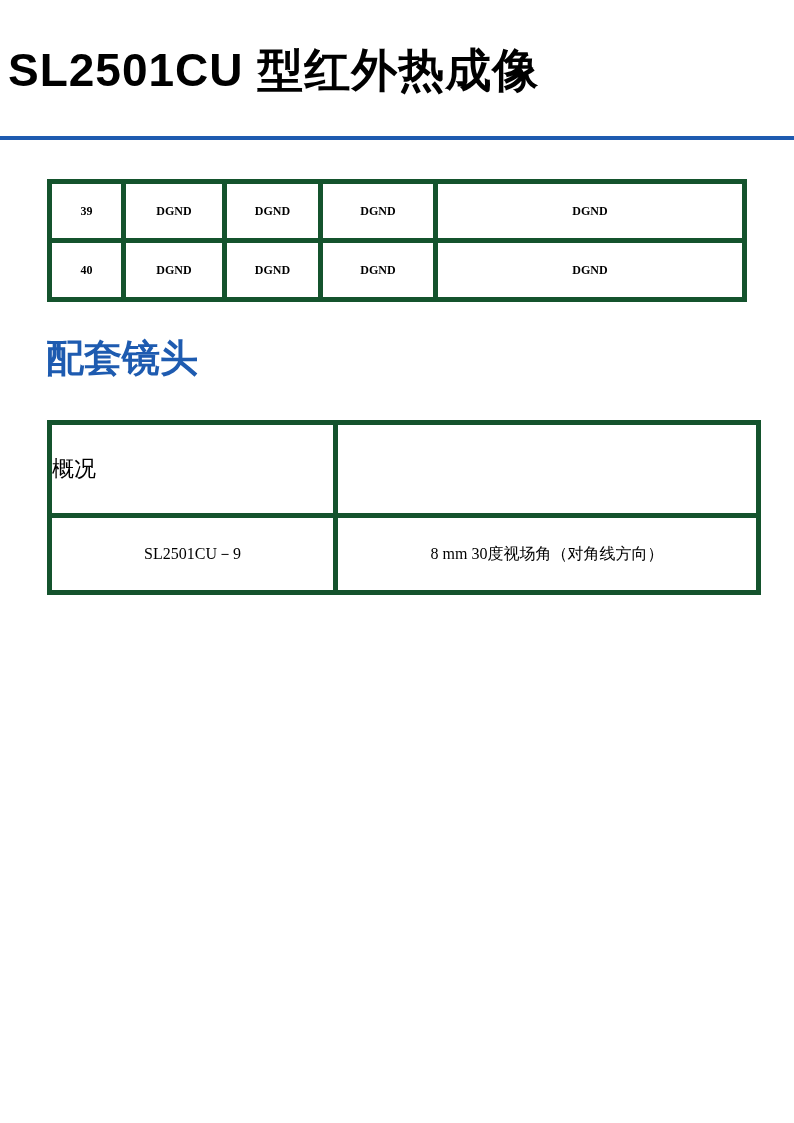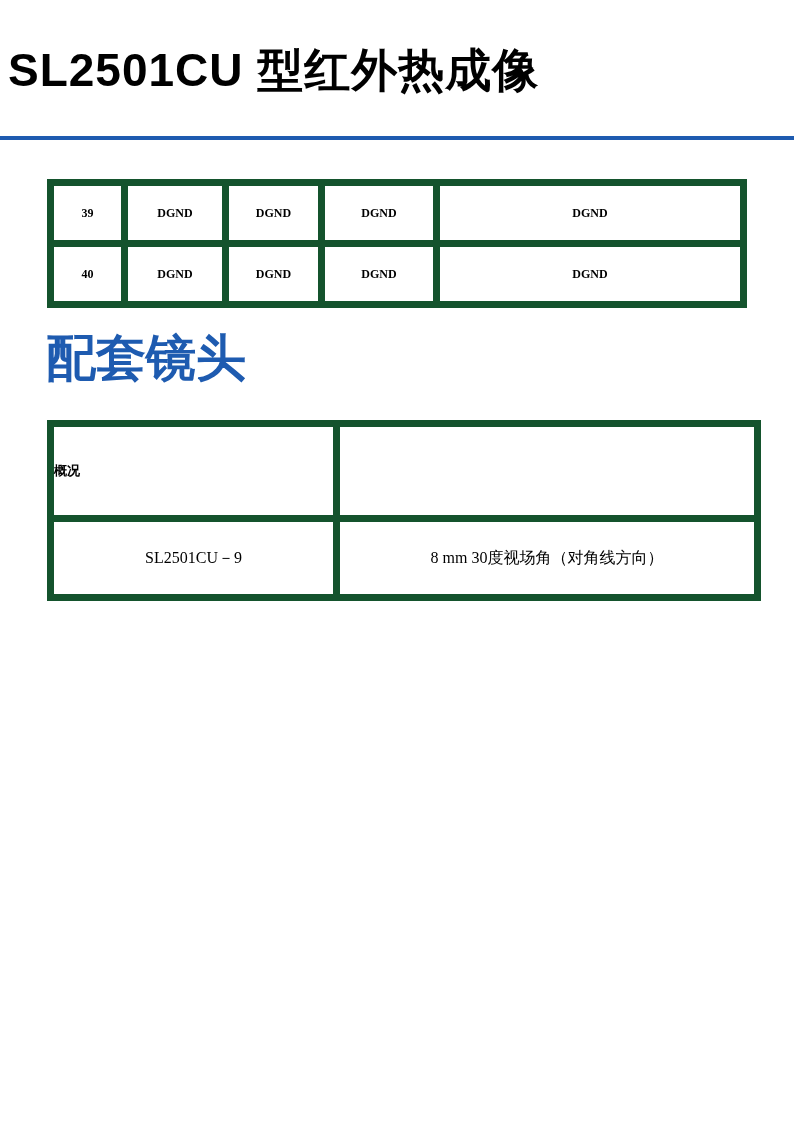--- a/index.html
+++ b/index.html
@@ -1,27 +1,27 @@
 <!DOCTYPE html>
 <html><head>
 <meta charset="utf-8">
 <style>
   html, body { margin:0; padding:0; background:#ffffff; }
   body { width:794px; height:1123px; position:relative; overflow:hidden; font-family:"Liberation Serif", serif; color:#000; }
   .title { position:absolute; left:8px; top:40px; font-family:"Liberation Sans", sans-serif; font-weight:bold; font-size:46px; letter-spacing:1px; line-height:60px; white-space:nowrap;text-align:right; }
   .rule { position:absolute; left:0; top:136px; width:794px; height:4px; background:#1e5bb0; }
   table { border-collapse:collapse; position:absolute; }
-  td { border:7px solid #14532d; text-align:center; vertical-align:middle; padding:0; }
+  td { border:5px solid #14532d; text-align:center; vertical-align:middle; padding:0; }
   .pin-table { left:47px; top:179px; width:700px; }
   .pin-table td { height:54px; font-family:"Liberation Serif", serif; font-weight:bold; font-size:12px; }
-  .section-title { position:absolute; left:46px; top:332px; font-family:"DejaVu Serif", serif; font-weight:bold; font-size:50px; color:#1e5bb0; line-height:52px; white-space:nowrap; }
+  .section-title { position:absolute; left:46px; top:332px; font-family:"DejaVu Serif", serif; font-weight:bold; font-size:38px; color:#1e5bb0; line-height:52px; white-space:nowrap; }
   .lens-table { left:47px; top:420px; width:714px; }
   .lens-table td { font-family:"Liberation Serif", serif; font-size:16px; }
   .lens-table .hdr td { height:88px; }
-  .lens-table .hdr td.first { text-align:left; font-weight:bold; font-size:13px; font-family:"DejaVu Serif", serif; }
+  .lens-table .hdr td.first { text-align:left; font-weight:normal; font-size:22px; font-family:"DejaVu Serif", serif; }
   .lens-table .row td { height:72px; }
   .sans { font-family:"Liberation Sans", sans-serif; }
 </style>
 </head>
 <body>
 
 <div class="title">SL2501CU 型红外热成像</div>
 <div class="rule"></div>
 
 <table class="pin-table">

